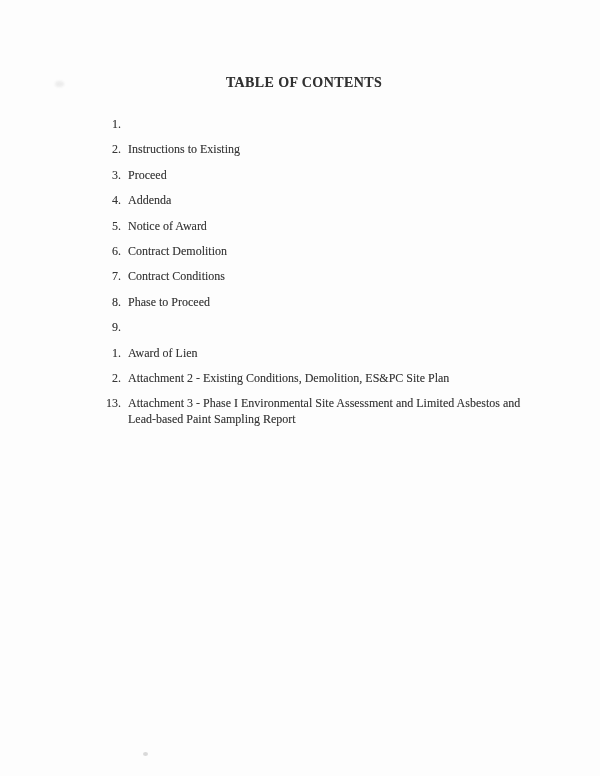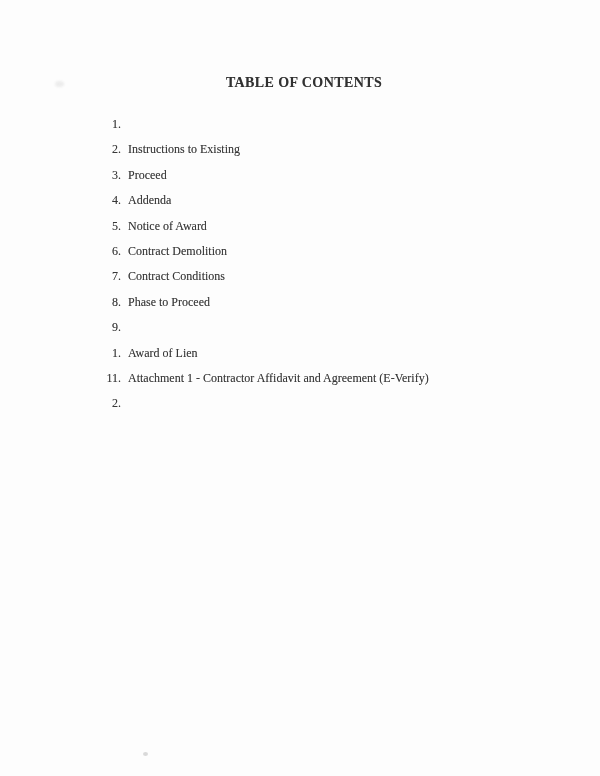--- a/index.html
+++ b/index.html
@@ -111,23 +111,24 @@
         <span class="toc-label">Phase to Proceed</span>
       </li>
       <li class="toc-item">
         <span class="toc-num">9.</span>
       </li>
       <li class="toc-item">
         <span class="toc-num">1.</span>
         <span class="toc-label">Award of Lien</span>
       </li>
       <li class="toc-item">
-        <span class="toc-num">11.</span>
-        <span class="toc-label">Attachment 1 - Contractor Affidavit and Agreement (E-Verify)</span>
+        <span class="toc-num">2.</span>
+        <span class="toc-label">Attachment 2 - Existing Conditions, Demolition, ES&amp;PC Site Plan</span>
       </li>
       <li class="toc-item">
-        <span class="toc-num">2.</span>
+        <span class="toc-num">13.</span>
+        <span class="toc-label">Attachment 3 - Phase I Environmental Site Assessment and Limited Asbestos and Lead-based Paint Sampling Report</span>
       </li>
     </ol>
 
   <span class="speck speck-top"></span>
   <span class="speck speck-bottom"></span>
 </div>
 
 </body></html>

